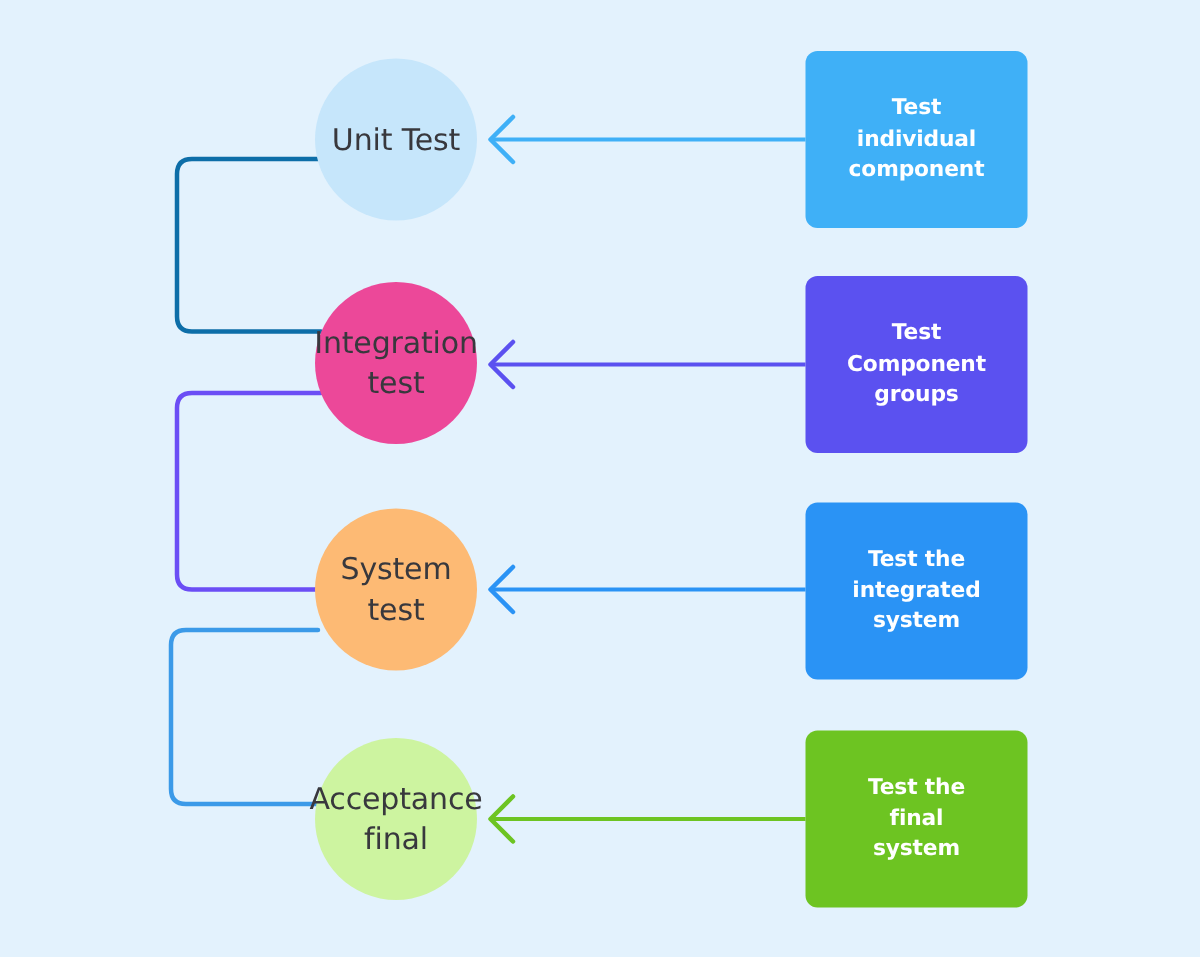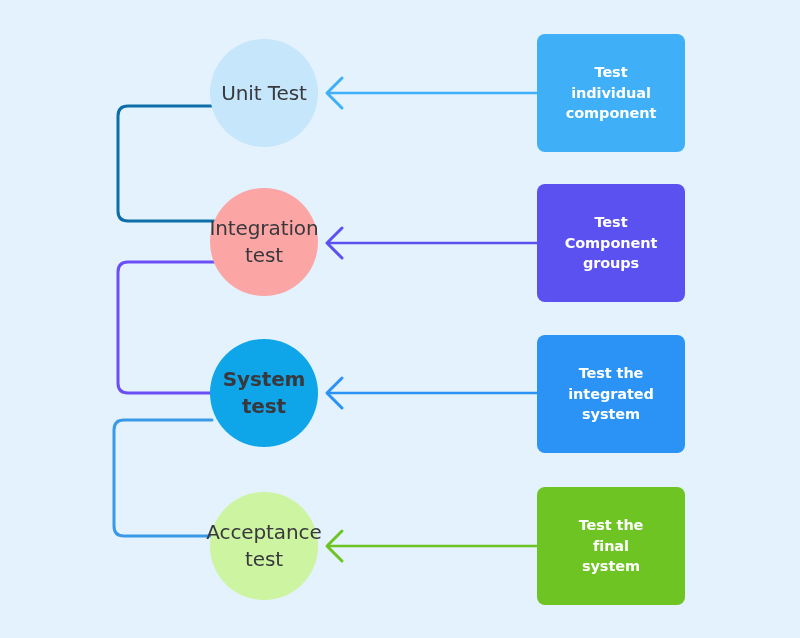--- a/index.html
+++ b/index.html
@@ -83,30 +83,30 @@
         <path d="M 537 393 L 327 393" fill="none" stroke="#2a93f5" stroke-width="2.6"></path>
         <path d="M 342 378 L 327 393 L 342 408" fill="none" stroke="#2a93f5" stroke-width="3" stroke-linecap="round" stroke-linejoin="round"></path>
         <path d="M 537 546 L 327 546" fill="none" stroke="#6dc422" stroke-width="2.6"></path>
         <path d="M 342 531 L 327 546 L 342 561" fill="none" stroke="#6dc422" stroke-width="3" stroke-linecap="round" stroke-linejoin="round"></path>
       </g>
   </svg>
 
   <div class="stage-circle" style="background: rgb(198, 230, 251); left: 210px; top: 39px;">
     <span class="circle-label">Unit Test</span>
   </div>
-  <div class="stage-circle" style="background: #fca5a5; left: 210px; top: 188px;">
+  <div class="stage-circle" style="background: #ec4899; left: 210px; top: 188px;">
     <span class="circle-label">Integration
 test</span>
   </div>
-  <div class="stage-circle" style="background: #0ea5e9; left: 210px; top: 339px; font-weight: bold;">
+  <div class="stage-circle" style="background: #fdba74; left: 210px; top: 339px;">
     <span class="circle-label">System test</span>
   </div>
   <div class="stage-circle" style="background: rgb(205, 244, 160); left: 210px; top: 492px;">
     <span class="circle-label">Acceptance
-test</span>
+final</span>
   </div>
 
   <div class="desc-box" style="background: rgb(63, 176, 247); left: 537px; top: 34px;">
     <span class="box-label">Test
 individual
 component</span>
   </div>
   <div class="desc-box" style="background: rgb(91, 81, 240); left: 537px; top: 184px;">
     <span class="box-label">Test
 Component

